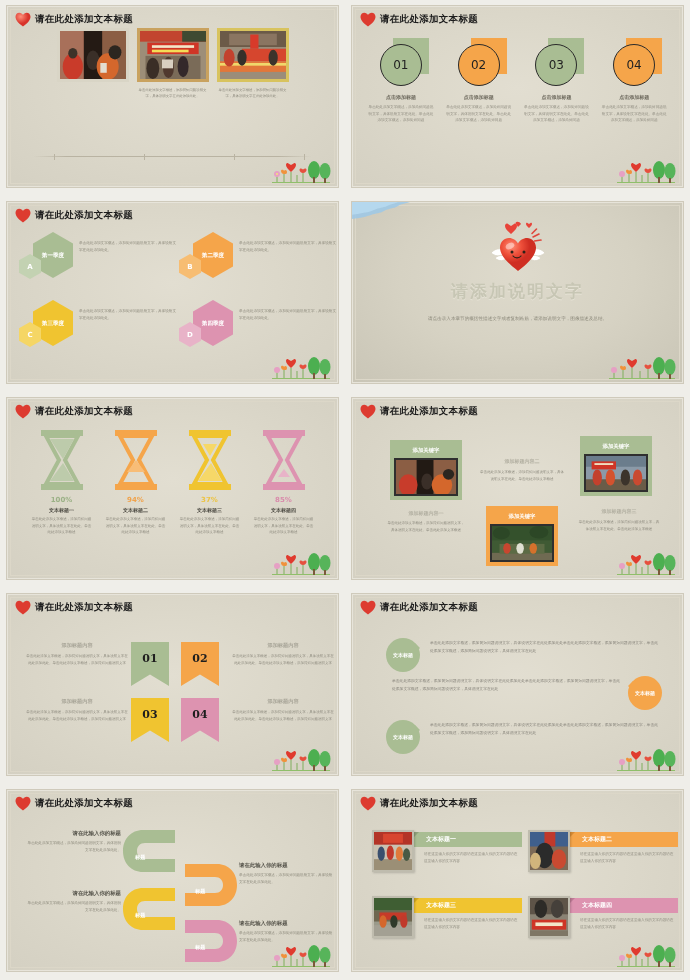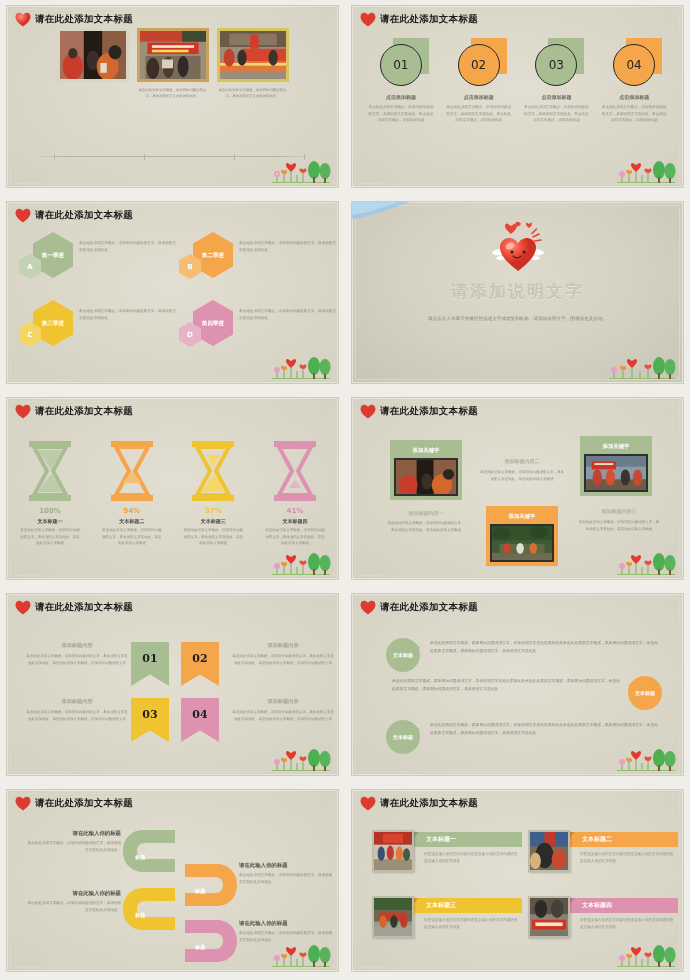--- a/index.html
+++ b/index.html
@@ -97,21 +97,21 @@
   
   .s4-cloud { position: absolute; left: 0; top: 0; width: 58px; height: 22px; }
   .s4-heart { position: absolute; left: 50%; top: 18px; transform: translateX(-50%); width: 66px; height: 52px; }
   .s4-title { position: absolute; left: 0; right: 0; top: 78px; text-align: center;
     font-size: 17px; font-weight: bold; color: #c7c6b4; letter-spacing: 2px;
     font-family: "DejaVu Sans", sans-serif; text-shadow: 0 1px 0 #e6e3d6; }
   .s4-sub { position: absolute; left: 60px; right: 60px; top: 112px; text-align: center;
     font-size: 4.6px; line-height: 2.1; color: #8a8779; }
 
   
-  .s5-row { position: absolute; left: 6px; right: 6px; top: 43px; display: flex; justify-content: space-between; }
+  .s5-row { position: absolute; left: 6px; right: 6px; top: 32px; display: flex; justify-content: center; }
   .s5-item { width: 74px; text-align: center; }
   .hg { width: 46px; height: 60px; margin: 0 auto; }
   .s5-pct { margin-top: 2px; font-size: 7px; font-weight: bold; font-family: "DejaVu Sans", sans-serif; }
   .s5-h { margin-top: 3px; font-size: 5px; font-weight: bold; color: #4c4a42; }
   .s5-b { margin-top: 3px; font-size: 3.5px; line-height: 1.9; color: #8d8a7e; padding: 0 6px; }
 
   
   .kbox { position: absolute; width: 72px; padding: 4px; }
   .kbox .klabel { text-align: center; font-size: 5.4px; font-weight: bold; color: #fff; padding: 3px 0 4px; }
   .kbox .kpic { width: 64px; height: 38px; margin: 0 auto; border: 2px solid #2f2f2f; background: #6f5a4c; overflow: hidden; position: relative; }
@@ -488,21 +488,21 @@
         <div class="s5-h">文本标题三</div>
         <div class="s5-b">单击此处添加文字概述，添加简短问题说明文字，具体说明文字在此处。单击此处添加文字概述</div>
       </div>
       <div class="s5-item">
         <svg class="hg" viewBox="0 0 46 60">
           <rect x="2" y="0" width="42" height="6" fill="#dd93b0"></rect>
               <rect x="2" y="54" width="42" height="6" fill="#dd93b0"></rect>
           <path d="M7 6h32L26 30l13 24H7l13-24z" fill="none" stroke="#dd93b0" stroke-width="4"></path>
           <path d="M17 47h12l-6-8z" fill="#e8b3c8"></path>
         </svg>
-        <div class="s5-pct" style="color:#d98bab">41%</div>
+        <div class="s5-pct" style="color:#d98bab">85%</div>
         <div class="s5-h">文本标题四</div>
         <div class="s5-b">单击此处添加文字概述，添加简短问题说明文字，具体说明文字在此处。单击此处添加文字概述</div>
       </div>
     </div>
     <svg class="deco" viewBox="0 0 78 26">
       <rect x="18" y="23" width="58" height="1" fill="#8fbf6a"></rect>
       <g stroke="#7fae5c" stroke-width="1" fill="none">
             <path d="M23 23v-6"></path>
             <path d="M30 23v-8"></path>
             <path d="M37 23v-10"></path>

